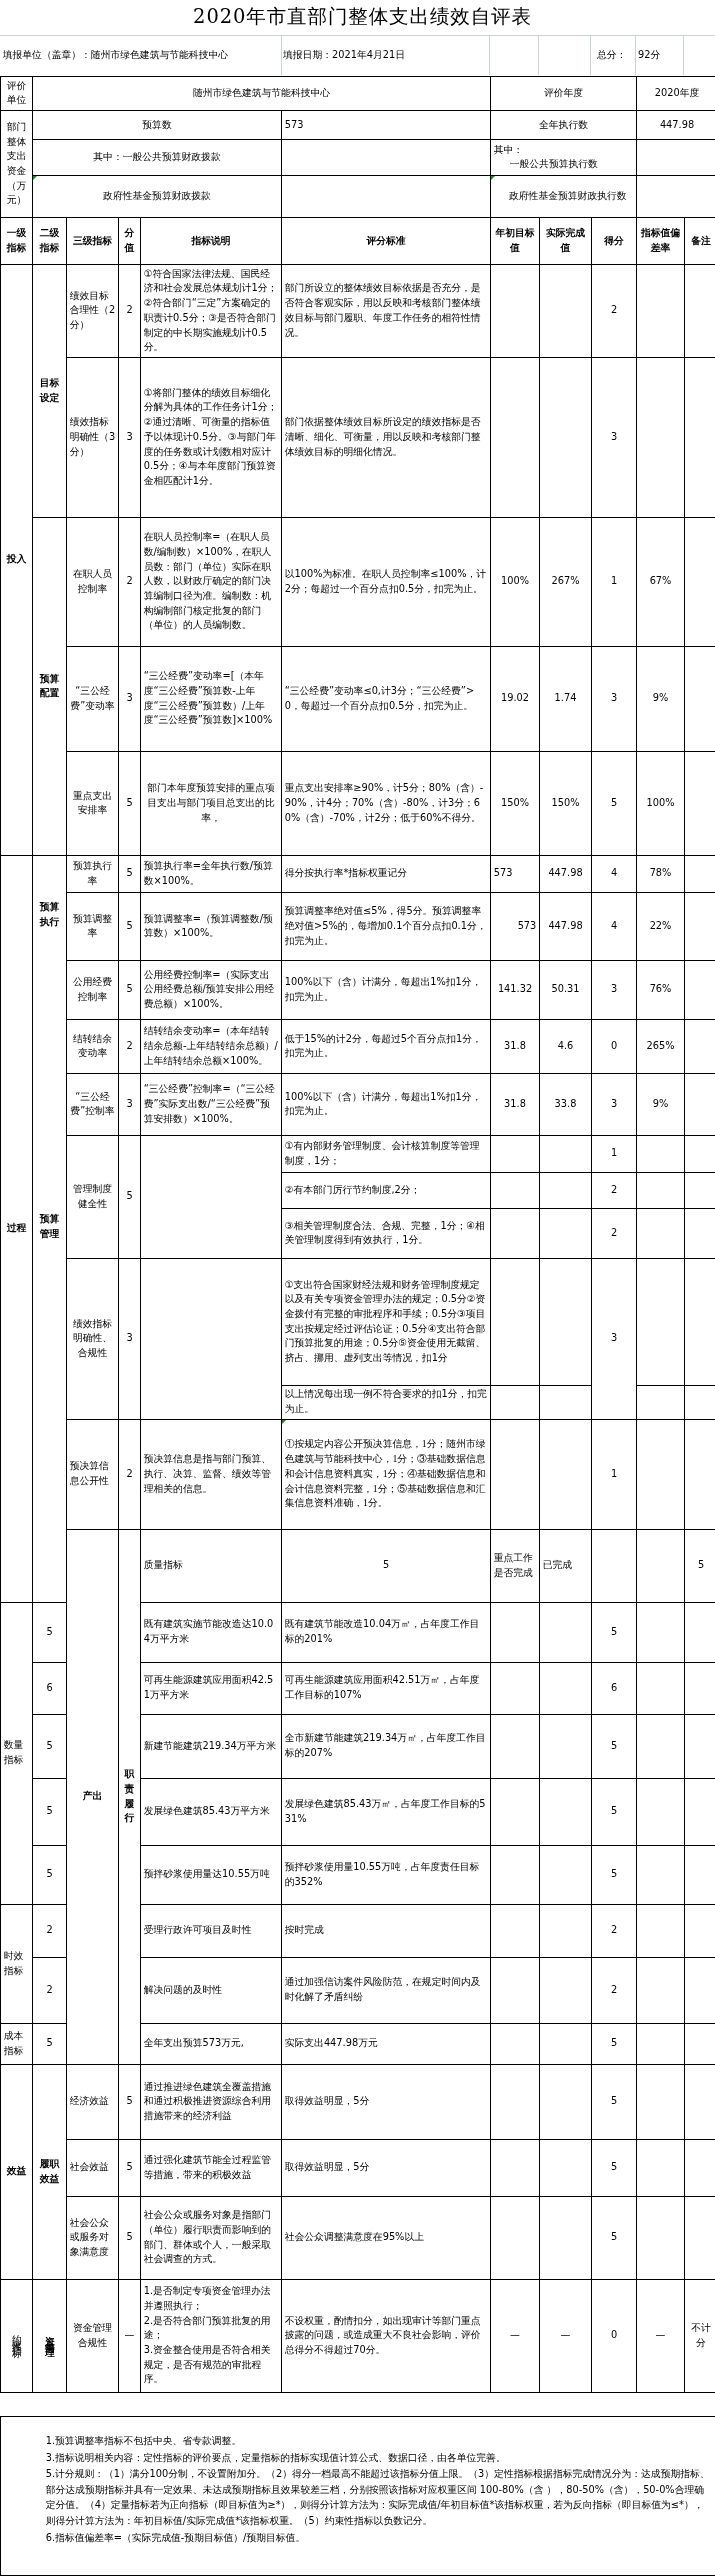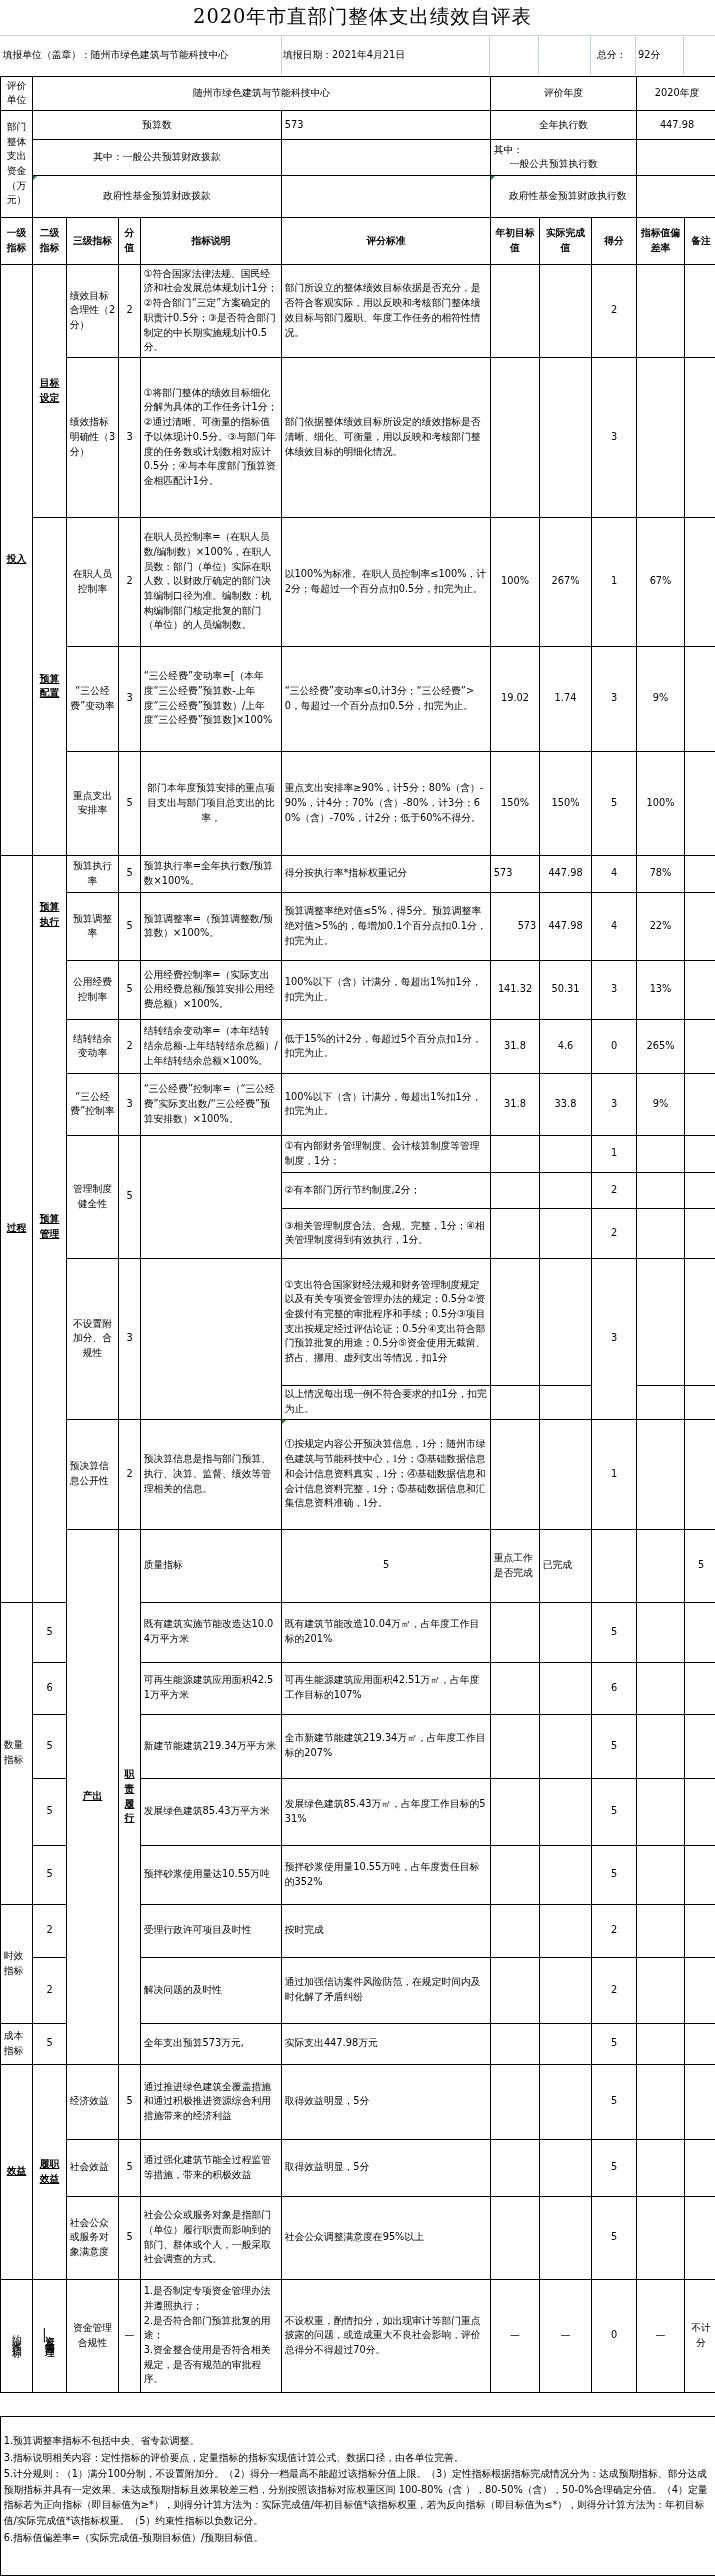--- a/index.html
+++ b/index.html
@@ -8,25 +8,25 @@
   .page { position: relative; width: 716px; height: 2576px; overflow: hidden; }
   .title { height: 36px; display: flex; align-items: center; justify-content: center; font-family: "DejaVu Serif", "Liberation Serif", serif; font-size: 19.5px; border-bottom: 0.9px solid #c9d3e0; letter-spacing: 0.9px; padding-left: 9px; }
   .fillrow { position: absolute; top: 36px; left: 0; width: 582px; height: 39px; display: flex; align-items: center; font-size: 9.8px; }
   .fillrow .g { position: absolute; top: 0; bottom: 0; border-left: 0.9px solid #c9d3e0; }
   .fillrow span { position: absolute; top: 12.4px; white-space: nowrap; }
   table.grid { position: absolute; left: 0; width: 716px; border-collapse: collapse; table-layout: fixed; }
   table.grid td { border: 1.3px solid #000; padding: 1.8px 2.7px; vertical-align: middle; font-size: 9.8px; line-height: 1.5; word-break: break-all; }
   .c { text-align: center; }
   .l { text-align: left; }
   .r { text-align: right; }
-  .b { font-weight: bold; text-decoration: underline; }
+  .b { font-weight: bold; }
   .hdr td { font-weight: bold; text-align: center; font-size: 10.7px; }
   .vert { writing-mode: vertical-rl; text-orientation: upright; letter-spacing: 3.6px; margin: 0 auto; }
   .notes { position: absolute; left: 0; top: 2416px; width: 716px; height: 160px; border: 1.3px solid #000; padding: 16px 2.7px 0 2.7px; font-size: 9.8px; line-height: 1.6; }
-  .notes div { margin-bottom: 0.9px; }
+  .notes div { margin-bottom: 0.9px; margin-left: 42px; }
   .tri { position: relative; font-family: Liberation Serif, serif; }
   .tri::before { content: ""; position: absolute; left: 0; top: 0; border-top: 4.4px solid #1a8a1a; border-right: 4.4px solid transparent; }
 </style>
 </head>
 <body>
 
 <div class="page">
 
   <div class="title">2020年市直部门整体支出绩效自评表</div>
 
@@ -190,21 +190,21 @@
       <td class="c"></td>
     </tr>
     <tr style="height:59px">
       <td class="c">公用经费控制率</td>
       <td class="c">5</td>
       <td class="l">公用经费控制率=（实际支出公用经费总额/预算安排公用经费总额）×100%。</td>
       <td class="l">100%以下（含）计满分，每超出1%扣1分，扣完为止。</td>
       <td class="c">141.32</td>
       <td class="c">50.31</td>
       <td class="c">3</td>
-      <td class="c">13%</td>
+      <td class="c">76%</td>
       <td class="c"></td>
     </tr>
     <tr style="height:54px">
       <td class="c">结转结余变动率</td>
       <td class="c">2</td>
       <td class="l">结转结余变动率=（本年结转结余总额-上年结转结余总额）/上年结转结余总额×100%。</td>
       <td class="l">低于15%的计2分，每超过5个百分点扣1分，扣完为止。</td>
       <td class="c">31.8</td>
       <td class="c">4.6</td>
       <td class="c">0</td>
@@ -245,21 +245,21 @@
     <tr style="height:50px">
       <td class="l">③相关管理制度合法、合规、完整，1分；④相关管理制度得到有效执行，1分。</td>
       <td></td>
           <td></td>
       <td class="c">2</td>
       <td></td>
           <td></td>
     </tr>
 
     <tr style="height:127px">
-      <td class="c" rowspan="2">不设置附加分、合规性</td>
+      <td class="c" rowspan="2">绩效指标明确性、合规性</td>
       <td class="c" rowspan="2">3</td>
       <td class="l" rowspan="2"></td>
       <td class="l">①支出符合国家财经法规和财务管理制度规定以及有关专项资金管理办法的规定；0.5分②资金拨付有完整的审批程序和手续；0.5分③项目支出按规定经过评估论证；0.5分④支出符合部门预算批复的用途；0.5分⑤资金使用无截留、挤占、挪用、虚列支出等情况，扣1分</td>
       <td></td>
           <td></td>
       <td class="c" rowspan="2">3</td>
       <td></td>
           <td></td>
     </tr>
     <tr style="height:30px">

